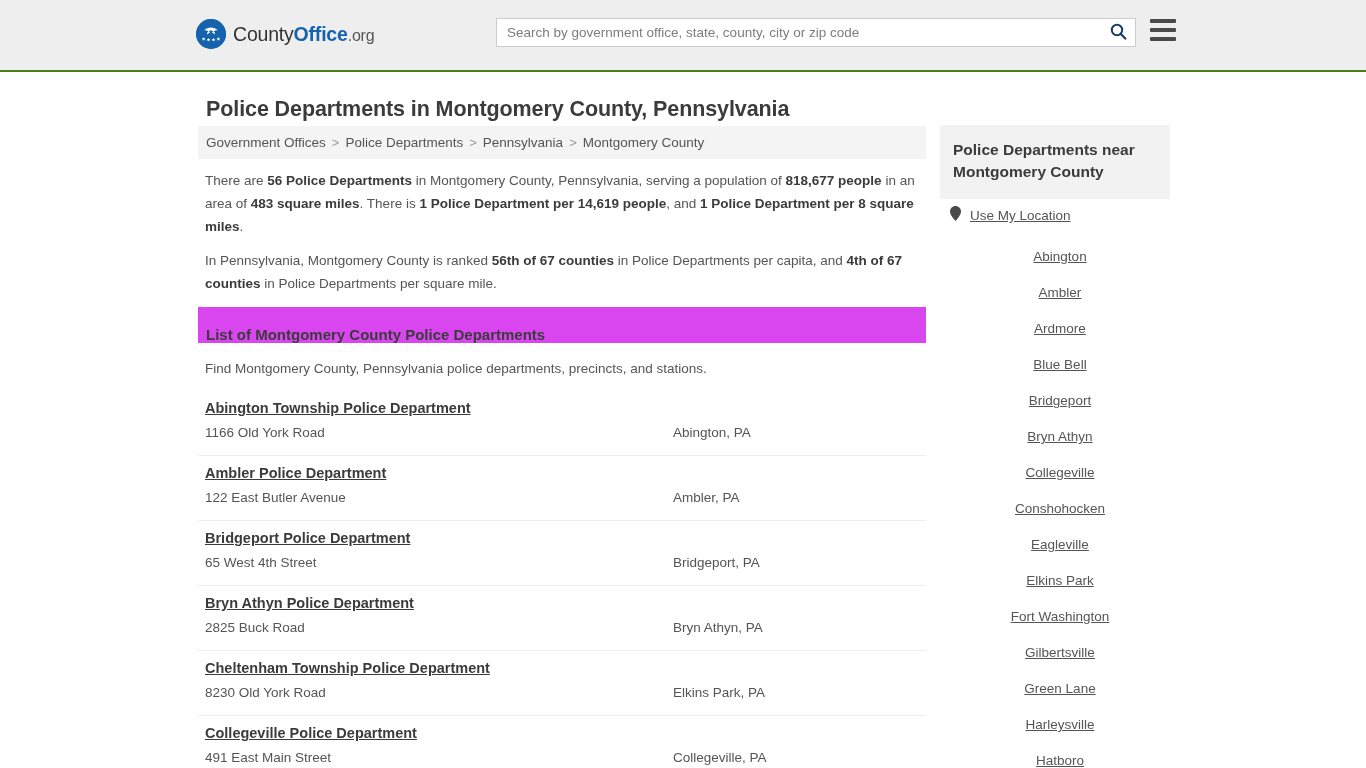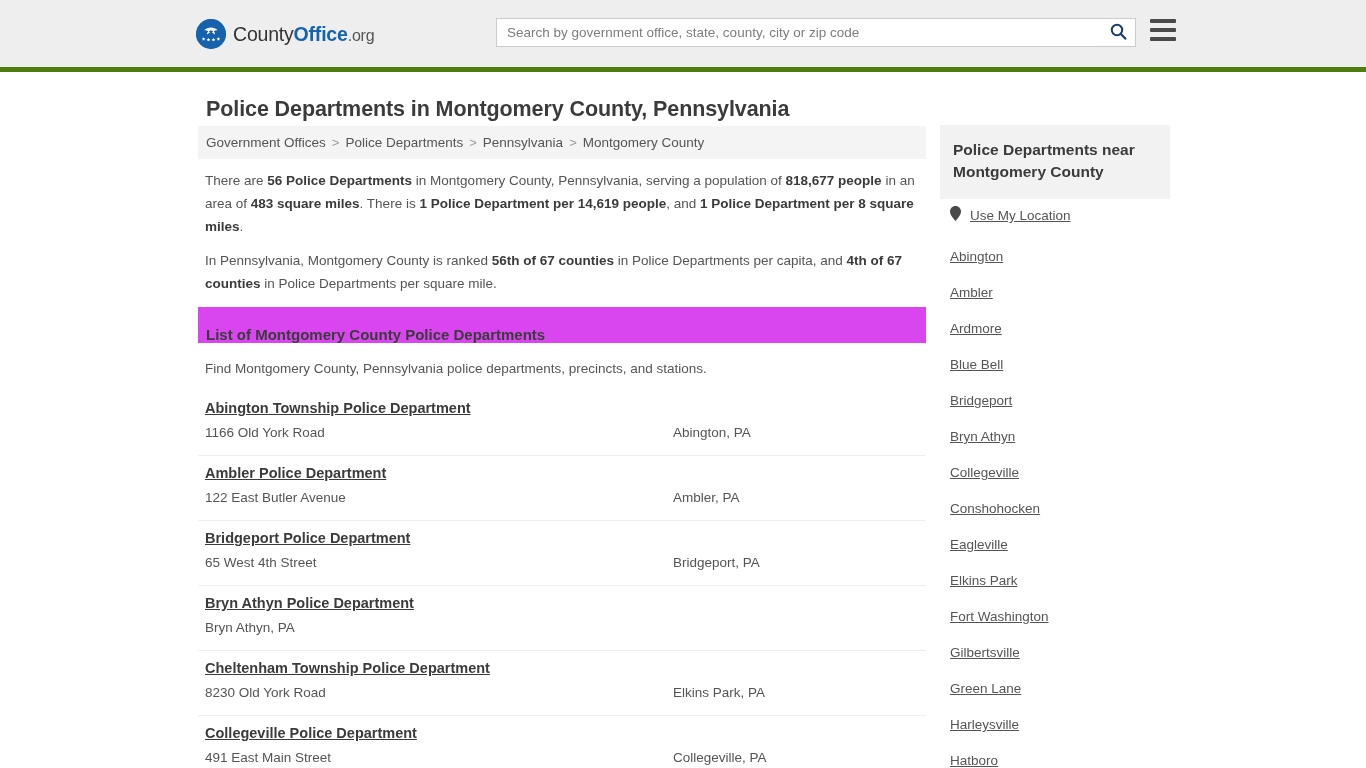--- a/index.html
+++ b/index.html
@@ -11,21 +11,21 @@
     background: #ffffff;
     font-family: "Liberation Sans", sans-serif;
   }
 
   
   .site-header {
     position: relative;
     width: 1366px;
     height: 72px;
     background: #eeeeee;
-    border-bottom: 5px solid #4d7c0f;
+    border-bottom: 2px solid #4d7c0f;
   }
   .logo-wrap {
     position: absolute;
     left: 196px; top: 19px;
     display: flex;
     align-items: center;
     gap: 7px;
   }
   .logo-mark {
     width: 30px; height: 30px;
@@ -233,21 +233,21 @@
     font-size: 13.5px;
     color: #555555;
     text-decoration: underline;
     cursor: pointer;
   }
   .city-list {
     list-style: none;
     margin: 14px 0 0 0;
     padding: 0 0 0 10px;
   }
-  .city-list li { margin-bottom: 0; }
+  .city-list li { margin-bottom: 0; text-align: center; }
   .city-list a {
     display: inline-block;
     font-size: 13.5px;
     color: #555555;
     text-decoration: underline;
     line-height: 36px;
     cursor: pointer;
   }
 </style>
 </head>
@@ -325,20 +325,21 @@
           </div></div>
         <div class="dept-row"><a class="dept-name" href="#">Ambler Police Department</a><div class="dept-detail">
             <span class="dept-addr">122 East Butler Avenue</span>
             <span class="dept-city">Ambler, PA</span>
           </div></div>
         <div class="dept-row"><a class="dept-name" href="#">Bridgeport Police Department</a><div class="dept-detail">
             <span class="dept-addr">65 West 4th Street</span>
             <span class="dept-city">Bridgeport, PA</span>
           </div></div>
         <div class="dept-row"><a class="dept-name" href="#">Bryn Athyn Police Department</a><div class="dept-detail">
+            <span class="dept-addr">2825 Buck Road</span>
             <span class="dept-city">Bryn Athyn, PA</span>
           </div></div>
         <div class="dept-row"><a class="dept-name" href="#">Cheltenham Township Police Department</a><div class="dept-detail">
             <span class="dept-addr">8230 Old York Road</span>
             <span class="dept-city">Elkins Park, PA</span>
           </div></div>
         <div class="dept-row"><a class="dept-name" href="#">Collegeville Police Department</a><div class="dept-detail">
             <span class="dept-addr">491 East Main Street</span>
             <span class="dept-city">Collegeville, PA</span>
           </div></div>

